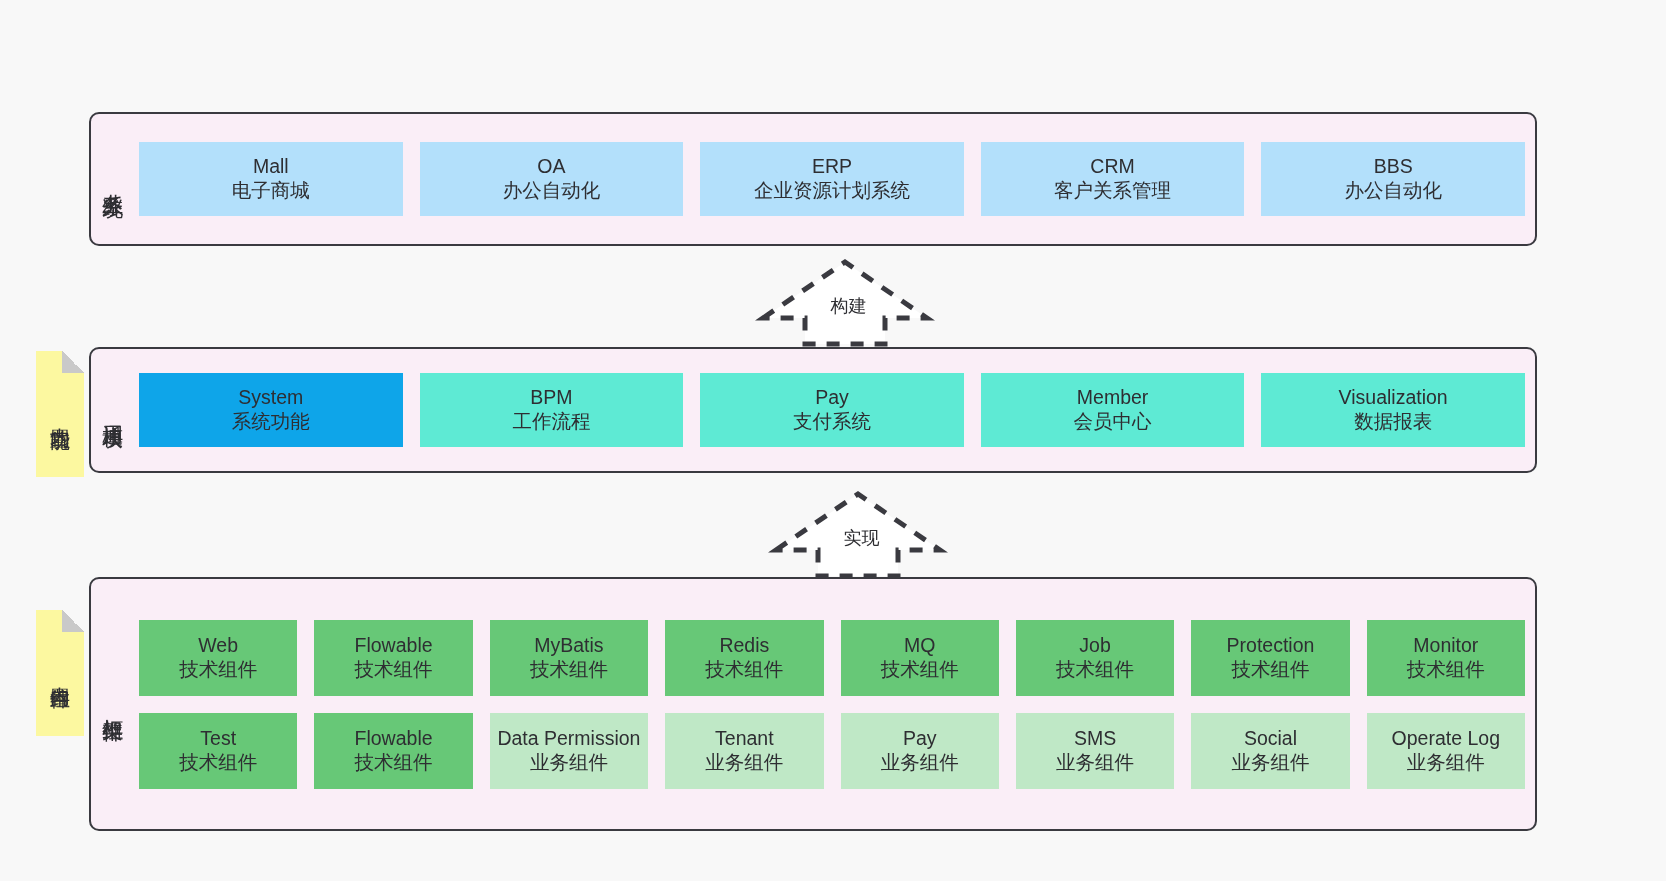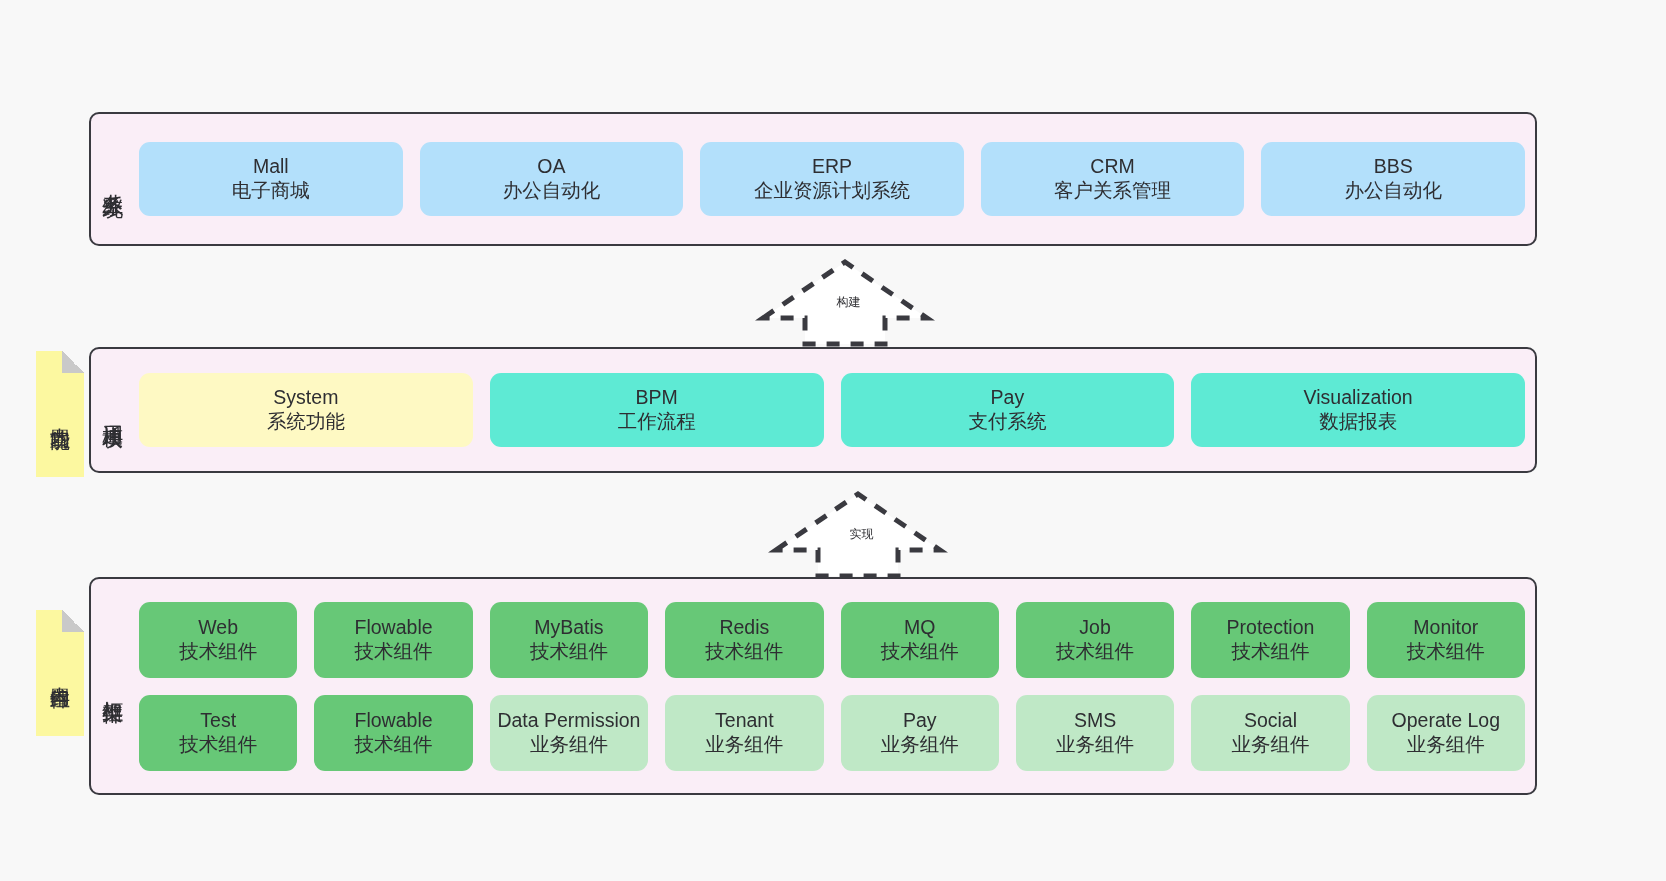--- a/index.html
+++ b/index.html
@@ -58,49 +58,49 @@
   }
   .row {
     display: flex;
     gap: 17px;
     align-items: stretch;
   }
 
   
   .card {
     flex: 1 1 0;
-    border-radius: 11px;
+    border-radius: 0;
     display: flex;
     flex-direction: column;
     align-items: center;
     justify-content: center;
     text-align: center;
     font-size: 19.5px;
     line-height: 1.22;
     padding: 6px 4px;
     box-sizing: border-box;
     color: #2e2e32;
     user-select: none;
   }
   .card .t1 { display: block; }
   .card .t2 { display: block; }
 
   .c-blue       { background: #b3e0fb; }
-  .c-red        { background: #fef9c3; }
+  .c-red        { background: #0ea5e9; }
   .c-pink       { background: #5eead4; }
   .c-green      { background: #67c877; }
   .c-lightgreen { background: #bfe8c6; }
 
   #biz-layer      { left: 89px;  top: 112px; width: 1448px; height: 134px; }
   #biz-layer .card{ height: 74px; }
 
   #mod-layer      { left: 89px;  top: 347px; width: 1448px; height: 126px; }
   #mod-layer .card{ height: 74px; }
 
-  #fw-layer       { left: 89px;  top: 577px; width: 1448px; height: 218px; }
+  #fw-layer       { left: 89px;  top: 577px; width: 1448px; height: 254px; }
   #fw-layer .card { height: 76px; }
 
   
   .note {
     position: absolute;
     width: 48px;
     background: #fcf8a0;
     font-size: 20px;
     line-height: 1.14;
     color: #2e2e32;
@@ -126,21 +126,21 @@
   
   .arrow {
     position: absolute;
     user-select: none;
   }
   .arrow svg { display: block; }
   .arrow-label {
     position: absolute;
     left: 50%;
     transform: translateX(-50%);
-    font-size: 12px;
+    font-size: 18px;
     color: #2e2e32;
     background: transparent;
     white-space: nowrap;
   }
   #arrow-build  { left: 755px; top: 256px; width: 180px; height: 92px; }
   #arrow-build  .arrow-label { top: 38px; left: 52%; }
   #arrow-impl   { left: 768px; top: 488px; width: 180px; height: 92px; }
   #arrow-impl   .arrow-label { top: 38px; left: 52%; }
 </style>
 </head>
@@ -197,20 +197,24 @@
         </div>
         <div class="card c-pink">
           <span class="t1">BPM</span>
           <span class="t2">工作流程</span>
         </div>
         <div class="card c-pink">
           <span class="t1">Pay</span>
           <span class="t2">支付系统</span>
         </div>
         <div class="card c-pink">
+          <span class="t1">Member</span>
+          <span class="t2">会员中心</span>
+        </div>
+        <div class="card c-pink">
           <span class="t1">Visualization</span>
           <span class="t2">数据报表</span>
         </div>
       </div>
     </div>
   </div>
 
   <div class="arrow" id="arrow-impl">
     <svg width="180" height="92" viewBox="0 0 180 92" fill="none">
       <path d="M8 62 L90 6 L172 62 L130 62 L130 88 L50 88 L50 62 Z" fill="#ffffff" stroke="#3a3a40" stroke-width="5" stroke-dasharray="13 11" stroke-linejoin="miter"></path>

